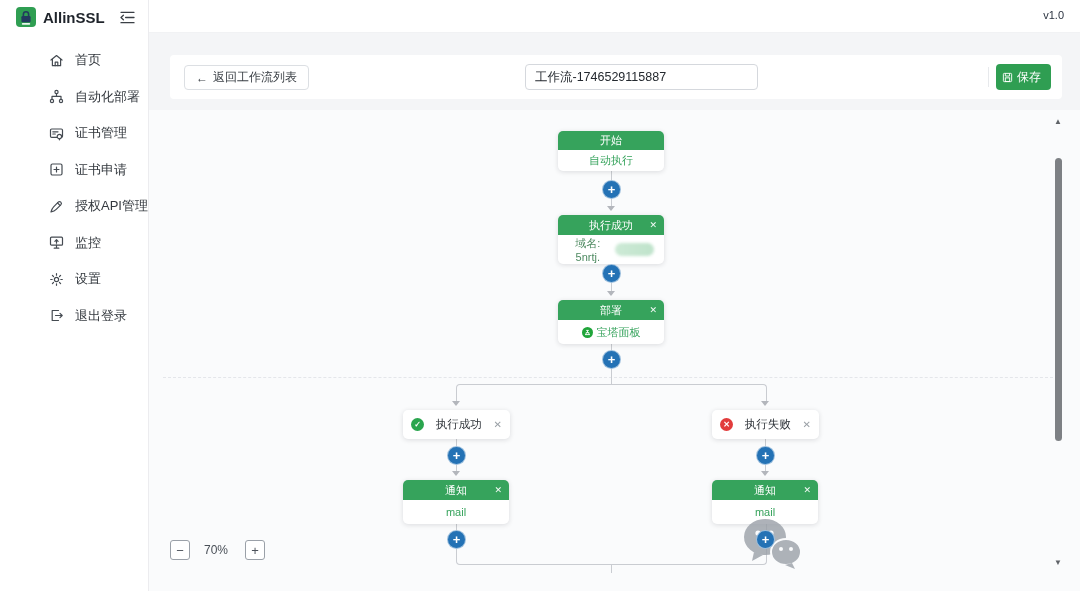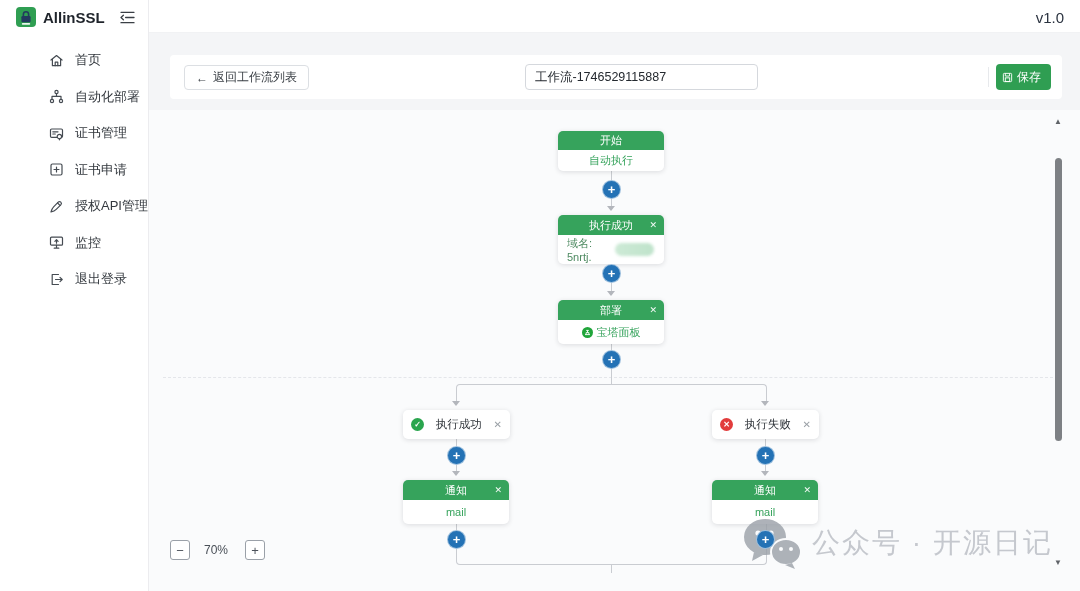--- a/index.html
+++ b/index.html
@@ -14,21 +14,21 @@
   .logo-text{font-weight:bold;font-size:15px;color:#1f242b;margin-left:7px;flex:1;}
   .fold-btn{width:16px;height:16px;display:flex;align-items:center;cursor:pointer;}
   .menu{margin-top:9px;padding-left:28px;}
   .menu-item{display:flex;align-items:center;height:36.5px;padding-left:21px;gap:11px;
              font-size:13px;color:#33383e;cursor:pointer;}
   .menu-item svg{flex:0 0 auto;}
 
   
   .main-header{position:absolute;left:148px;top:0;width:932px;height:32px;background:#fff;
                border-bottom:1px solid #f1f2f4;z-index:6;}
-  .version{position:absolute;right:16px;top:9px;font-size:15px;color:#2b3340;}
+  .version{position:absolute;right:16px;top:9px;font-size:11px;color:#2b3340;}
   .main-bg{position:absolute;left:148px;top:32px;width:932px;height:559px;background:#f4f5f7;}
   .canvas{position:absolute;left:148px;top:110px;width:932px;height:481px;background:#fafbfc;}
 
   
   .toolbar{position:absolute;left:170px;top:55px;width:892px;height:44px;background:#fff;
            border-radius:4px;z-index:7;}
   .back-btn{position:absolute;left:14px;top:10px;height:25px;padding:0 11px;display:flex;
             align-items:center;gap:5px;border:1px solid #dcdfe3;border-radius:4px;background:#fff;
             font-size:12px;color:#3b4046;cursor:pointer;}
   .wf-name-input{position:absolute;left:355px;top:9px;width:213px;height:24px;border:1px solid #d5d8dd;
@@ -50,21 +50,21 @@
                border-radius:0 0 4px 4px;}
   .arrow-down{position:absolute;width:0;height:0;border-left:4px solid transparent;
               border-right:4px solid transparent;border-top:5.5px solid #b3b6bc;z-index:1;}
   .wf-node{position:absolute;width:106px;background:#fff;border-radius:5px;overflow:hidden;
            box-shadow:0 1px 5px rgba(25,30,40,.14);z-index:2;}
   .wf-head{height:20px;background:#36a35c;color:#fff;font-size:11px;display:flex;align-items:center;
            justify-content:center;position:relative;}
   .wf-head .node-close{position:absolute;right:7px;top:0;height:20px;display:flex;align-items:center;
            font-size:9px;color:rgba(255,255,255,.95);cursor:pointer;}
   .wf-body{min-height:21px;display:flex;align-items:center;justify-content:center;
-           font-size:11px;color:#36a35c;padding:1px 10px;gap:4px;}
+           font-size:11px;color:#36a35c;padding:1px 10px;gap:4px;text-align:center;}
   .domain-blur{display:inline-block;width:50px;height:13px;border-radius:7px;margin-left:2px;
            background:linear-gradient(90deg,#cdead6,#bfe3cb);filter:blur(1.5px);}
   .branch-node{position:absolute;width:107px;height:29px;background:#fff;border-radius:5px;
            box-shadow:0 1px 5px rgba(25,30,40,.14);display:flex;align-items:center;
            padding:0 8px;box-sizing:border-box;font-size:11.5px;color:#2e3339;z-index:2;}
   .status-dot{width:13px;height:13px;border-radius:50%;display:flex;align-items:center;
            justify-content:center;color:#fff;font-size:8px;font-weight:bold;flex:0 0 auto;}
   .status-dot.ok{background:#2aa54e;}
   .status-dot.bad{background:#e23c3c;}
   .branch-label{flex:1;text-align:center;}
@@ -160,20 +160,27 @@
       <div class="menu-item">
         <svg width="15" height="15" viewBox="0 0 15 15" stroke="#454b52" stroke-width="1.2" fill="none" stroke-linecap="round" stroke-linejoin="round">
           <rect x="1.5" y="2.2" width="12" height="8" rx="1"></rect>
             <path d="M5.2 13.2 H9.8 M7.5 10.2 V13.2"></path>
           <path d="M7.5 8.2 V4.8 M5.9 6.3 L7.5 4.7 L9.1 6.3"></path>
         </svg>
         <span>监控</span>
       </div>
       <div class="menu-item">
         <svg width="15" height="15" viewBox="0 0 15 15" stroke="#454b52" stroke-width="1.2" fill="none" stroke-linecap="round" stroke-linejoin="round">
+          <circle cx="7.5" cy="7.5" r="2.1"></circle>
+          <path d="M7.5 1.7 V3.2 M7.5 11.8 V13.3 M1.7 7.5 H3.2 M11.8 7.5 H13.3 M3.4 3.4 L4.5 4.5 M10.5 10.5 L11.6 11.6 M11.6 3.4 L10.5 4.5 M4.5 10.5 L3.4 11.6"></path>
+        </svg>
+        <span>设置</span>
+      </div>
+      <div class="menu-item">
+        <svg width="15" height="15" viewBox="0 0 15 15" stroke="#454b52" stroke-width="1.2" fill="none" stroke-linecap="round" stroke-linejoin="round">
           <path d="M9.5 2.5 H3.2 V12.5 H9.5"></path>
             <path d="M6.5 7.5 H13 M11 5.3 L13.2 7.5 L11 9.7"></path>
         </svg>
         <span>退出登录</span>
       </div>
     </div>
   </div>
 
   <div class="main-header">
     <span class="version">v1.0</span>
@@ -311,21 +318,20 @@
     <svg width="62" height="54" viewBox="0 0 62 54" opacity="0.8">
       <ellipse cx="23" cy="21" rx="21" ry="18" fill="#9aa0a8"></ellipse>
       <path d="M12 36 L10 45 L21 39 Z" fill="#9aa0a8"></path>
       <circle cx="16" cy="17" r="2.6" fill="#fafbfc"></circle>
       <circle cx="29" cy="17" r="2.6" fill="#fafbfc"></circle>
       <ellipse cx="44" cy="36" rx="15" ry="13" fill="#9aa0a8" stroke="#fafbfc" stroke-width="2"></ellipse>
       <path d="M50 47 L53 53 L43 49 Z" fill="#9aa0a8"></path>
       <circle cx="39" cy="33" r="2" fill="#fafbfc"></circle>
       <circle cx="49" cy="33" r="2" fill="#fafbfc"></circle>
     </svg>
-    <span class="watermark-text">公众号 · 开源日记</span>
   </div>
 
   <button class="zoom-btn" style="left:170px;top:540px;">
     <span>−</span>
   </button>
   <span class="zoom-level">70%</span>
   <button class="zoom-btn" style="left:245px;top:540px;">
     <span>+</span>
   </button>
 

